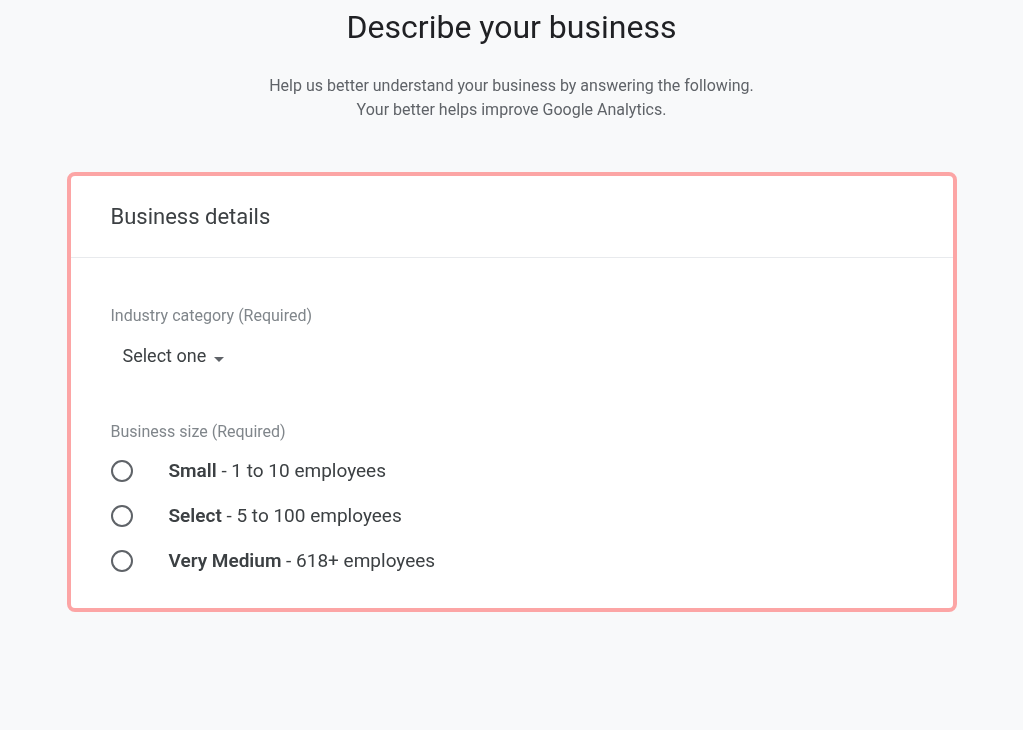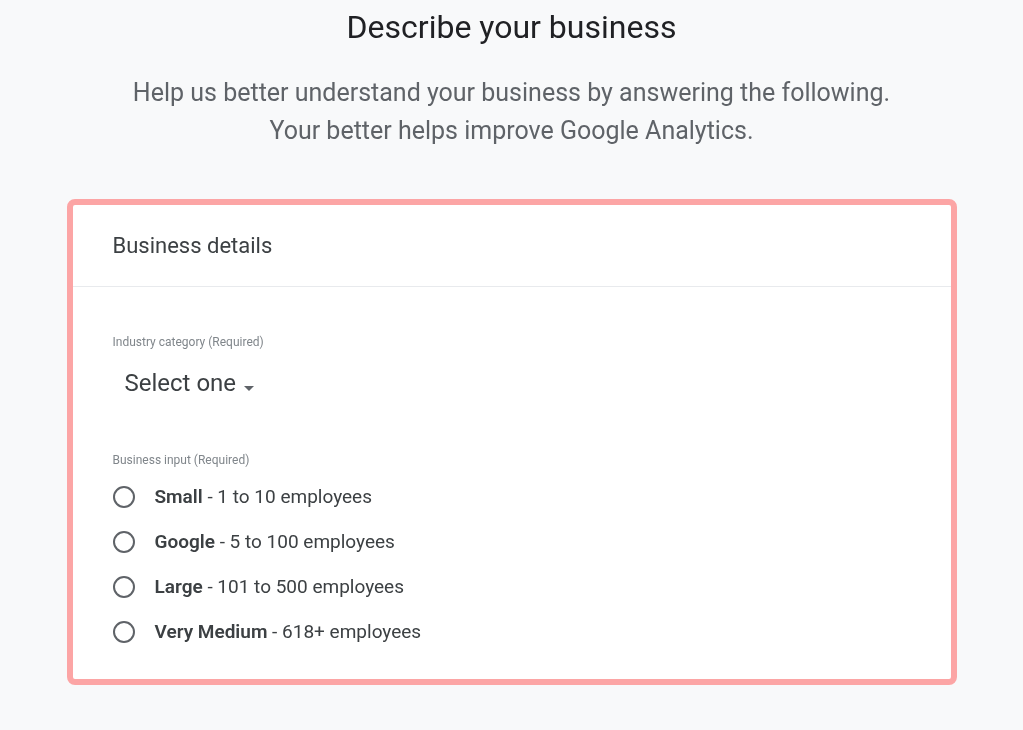--- a/index.html
+++ b/index.html
@@ -17,78 +17,79 @@
       align-items: center;
     }
     .page-title {
       font-size: 32px;
       font-weight: 400;
       color: #202124;
       margin-top: 8px;
       margin-bottom: 28px;
     }
     .subtitle {
-      font-size: 25px;
+      font-size: 16px;
       color: #5f6368;
       text-align: center;
       line-height: 1.5;
       max-width: 800px;
       margin-bottom: 50px;
     }
     .subtitle-line {
       display: block;
     }
     .card {
       background: #ffffff;
       width: 890px;
-      border: 6px solid #fca5a5;
+      border: 4px solid #fca5a5;
       border-radius: 8px;
       overflow: hidden;
     }
     .card-header {
       padding: 28px 40px 28px 40px;
       border-bottom: 1px solid #e8eaed;
     }
     .card-title {
       font-size: 22px;
       font-weight: 400;
       color: #3c4043;
     }
     .card-body {
       padding: 48px 40px 36px 40px;
     }
     .field-label {
-      font-size: 12px;
+      font-size: 16px;
       color: #80868b;
       margin-bottom: 16px;
       display: block;
     }
     .dropdown {
       display: inline-flex;
       align-items: center;
-      font-size: 24px;
+      font-size: 18px;
       color: #3c4043;
       padding: 4px 8px 4px 12px;
       cursor: pointer;
       margin-bottom: 52px;
     }
     .dropdown-caret {
       margin-left: 8px;
       display: inline-block;
     }
     .radio-group {
       display: flex;
       flex-direction: column;
       gap: 22px;
       margin-top: 18px;
     }
     .radio-option {
       display: flex;
       align-items: center;
       cursor: pointer;
+      gap: 16px;
     }
     .radio-circle {
       width: 22px;
       height: 22px;
       border: 2px solid #5f6368;
       border-radius: 50%;
       margin-right: 20px;
       flex-shrink: 0;
     }
     .radio-label {
@@ -122,44 +123,38 @@
 
     <div class="dropdown">
       <span>Select one</span>
       <span class="dropdown-caret">
         <svg width="10" height="5" viewBox="0 0 10 5">
             <path d="M0 0 L10 0 L5 5 Z" fill="#5f6368"></path>
           </svg>
       </span>
     </div>
 
-    <span class="field-label">Business input (Required)</span>
+    <span class="field-label">Business size (Required)</span>
 
     <div class="radio-group">
 
       <div class="radio-option">
         <span class="radio-circle"></span>
         <span class="radio-label">
           <span class="bold">Small</span><span class="desc"> - 1 to 10 employees</span>
         </span>
       </div>
 
       <div class="radio-option">
         <span class="radio-circle"></span>
         <span class="radio-label">
-          <span class="bold">Google</span><span class="desc"> - 5 to 100 employees</span>
+          <span class="bold">Select</span><span class="desc"> - 5 to 100 employees</span>
         </span>
       </div>
 
-      <div class="radio-option">
-        <span class="radio-circle"></span>
-        <span class="radio-label">
-          <span class="bold">Large</span><span class="desc"> - 101 to 500 employees</span>
-        </span>
-      </div>
 
       <div class="radio-option">
         <span class="radio-circle"></span>
         <span class="radio-label">
           <span class="bold">Very Medium</span><span class="desc"> - 618+ employees</span>
         </span>
       </div>
 
     </div>
 

